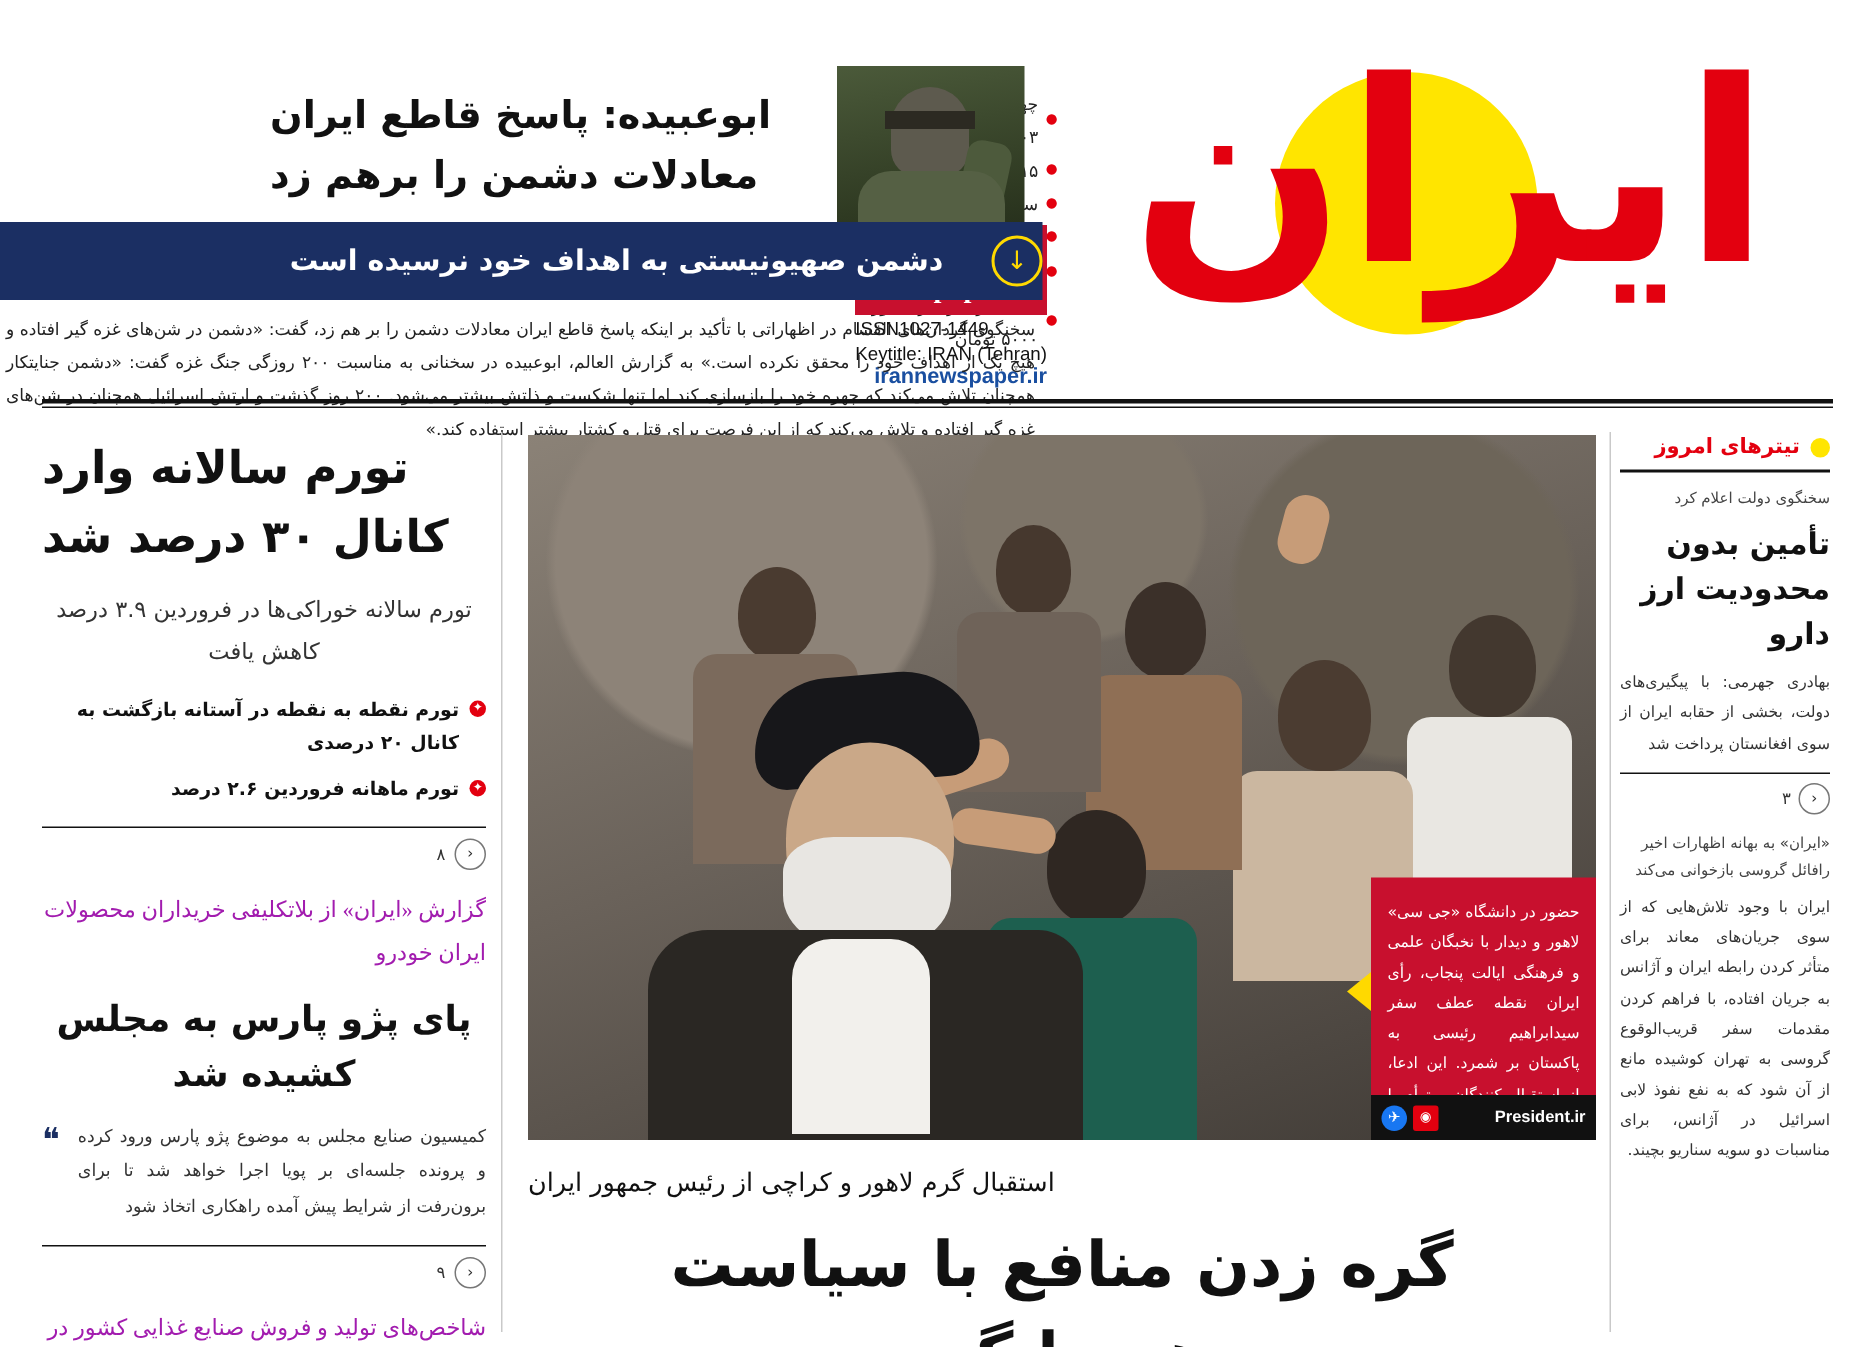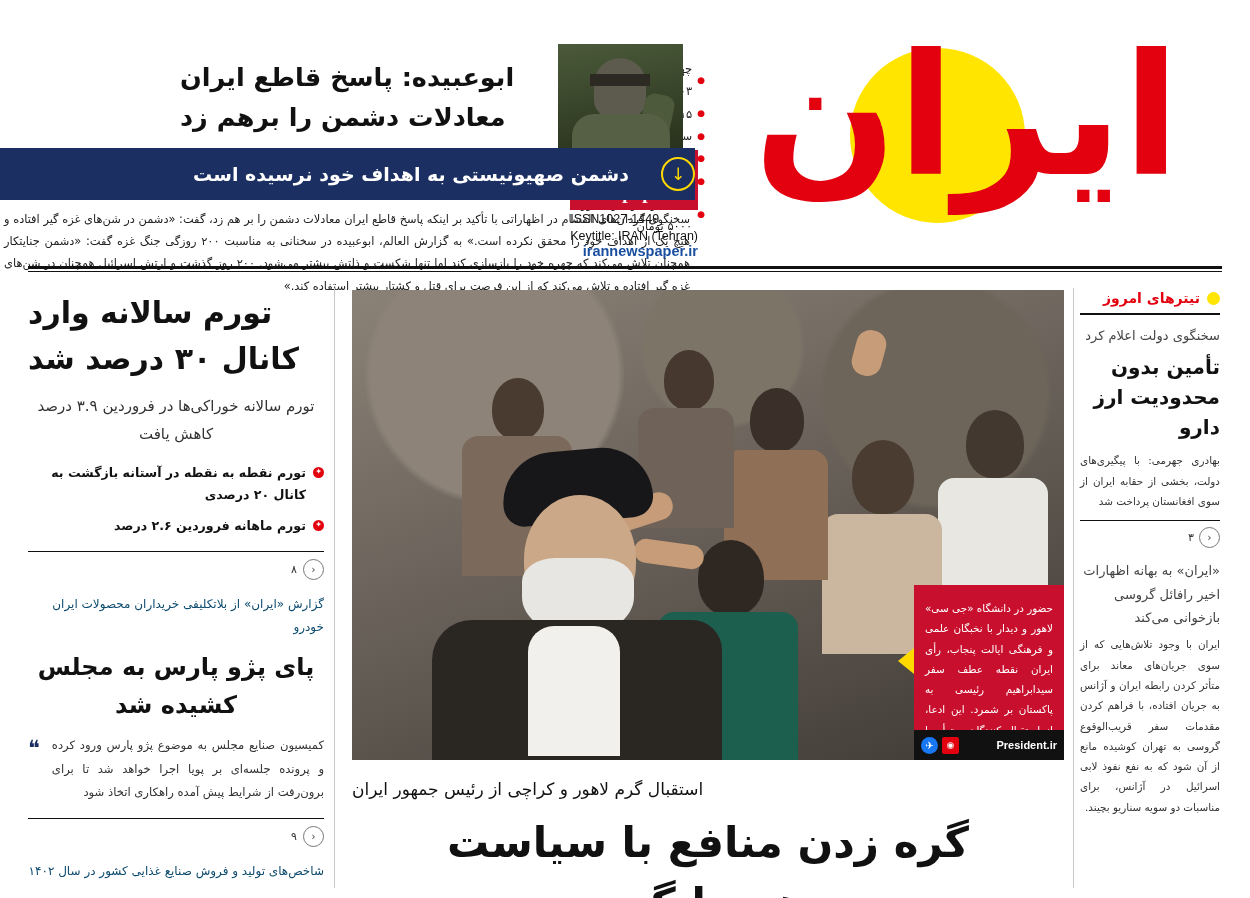--- a/index.html
+++ b/index.html
@@ -104,21 +104,21 @@
   .vrule{position:absolute;background:#c9c9c9;width:1px;}
 
   
   .sidebar{position:absolute;top:290px;right:30px;width:140px;}
   .today-title{
     display:flex;align-items:center;gap:7px;justify-content:flex-start;
     font-size:14px;font-weight:bold;color:#e3000f;
     padding-bottom:7px;border-bottom:2px solid #111;margin-bottom:9px;
   }
   .today-dot{width:13px;height:13px;background:#ffe500;border-radius:50%;}
-  .kicker{font-size:13px;color:#444;line-height:1.8;margin-bottom:5px;text-align:right;}
+  .kicker{font-size:10px;color:#444;line-height:1.8;margin-bottom:5px;text-align:right;}
   .s-head{font-size:20px;font-weight:bold;line-height:1.5;color:#111;margin-bottom:8px;text-align:right;}
   .s-body{font-size:10.4px;color:#333;line-height:1.95;text-align:justify;margin-bottom:9px;}
   .pgnum{
     display:flex;align-items:center;gap:5px;justify-content:flex-start;
     border-top:1px solid #111;padding-top:6px;margin-bottom:11px;
   }
   .pgcirc{
     width:19px;height:19px;border-radius:50%;border:1px solid #777;color:#333;
     display:flex;align-items:center;justify-content:center;font-size:10px;
   }
@@ -195,21 +195,21 @@
   
   .leftcol{position:absolute;top:290px;left:28px;width:296px;}
   .l-head{font-size:30px;font-weight:bold;line-height:1.52;color:#111;text-align:left;}
   .l-head2{font-size:24px;font-weight:bold;line-height:1.55;color:#111;text-align:center;}
   .l-sub{font-size:15px;color:#333;line-height:1.85;text-align:center;margin-top:12px;}
   .bullets{margin-top:13px;}
   .bul{display:flex;gap:7px;align-items:flex-start;margin-bottom:8px;font-size:12.6px;
     color:#111;font-weight:bold;line-height:1.8;text-align:right;}
   .bdot{width:11px;height:11px;border-radius:50%;background:#e3000f;flex:0 0 auto;margin-top:5px;
     display:flex;align-items:center;justify-content:center;color:#fff;font-size:8px;}
-  .l-note{font-size:12px;color:#0c4a6e;line-height:1.95;text-align:right;margin-top:13px;}
+  .l-note{font-size:15px;color:#a21caf;line-height:1.95;text-align:right;margin-top:13px;font-family:Liberation Serif, serif;}
   .l-body{font-size:11.6px;color:#333;line-height:2.05;text-align:justify;margin-top:10px;}
   .l-pg{display:flex;align-items:center;gap:6px;border-top:1px solid #111;padding-top:7px;margin-top:13px;}
   .quote{color:#1b2f63;font-size:22px;letter-spacing:2px;line-height:1;}
   .row-q{display:flex;gap:10px;align-items:flex-start;}
 </style>
 </head>
 <body>
 
 <div class="page">
 

